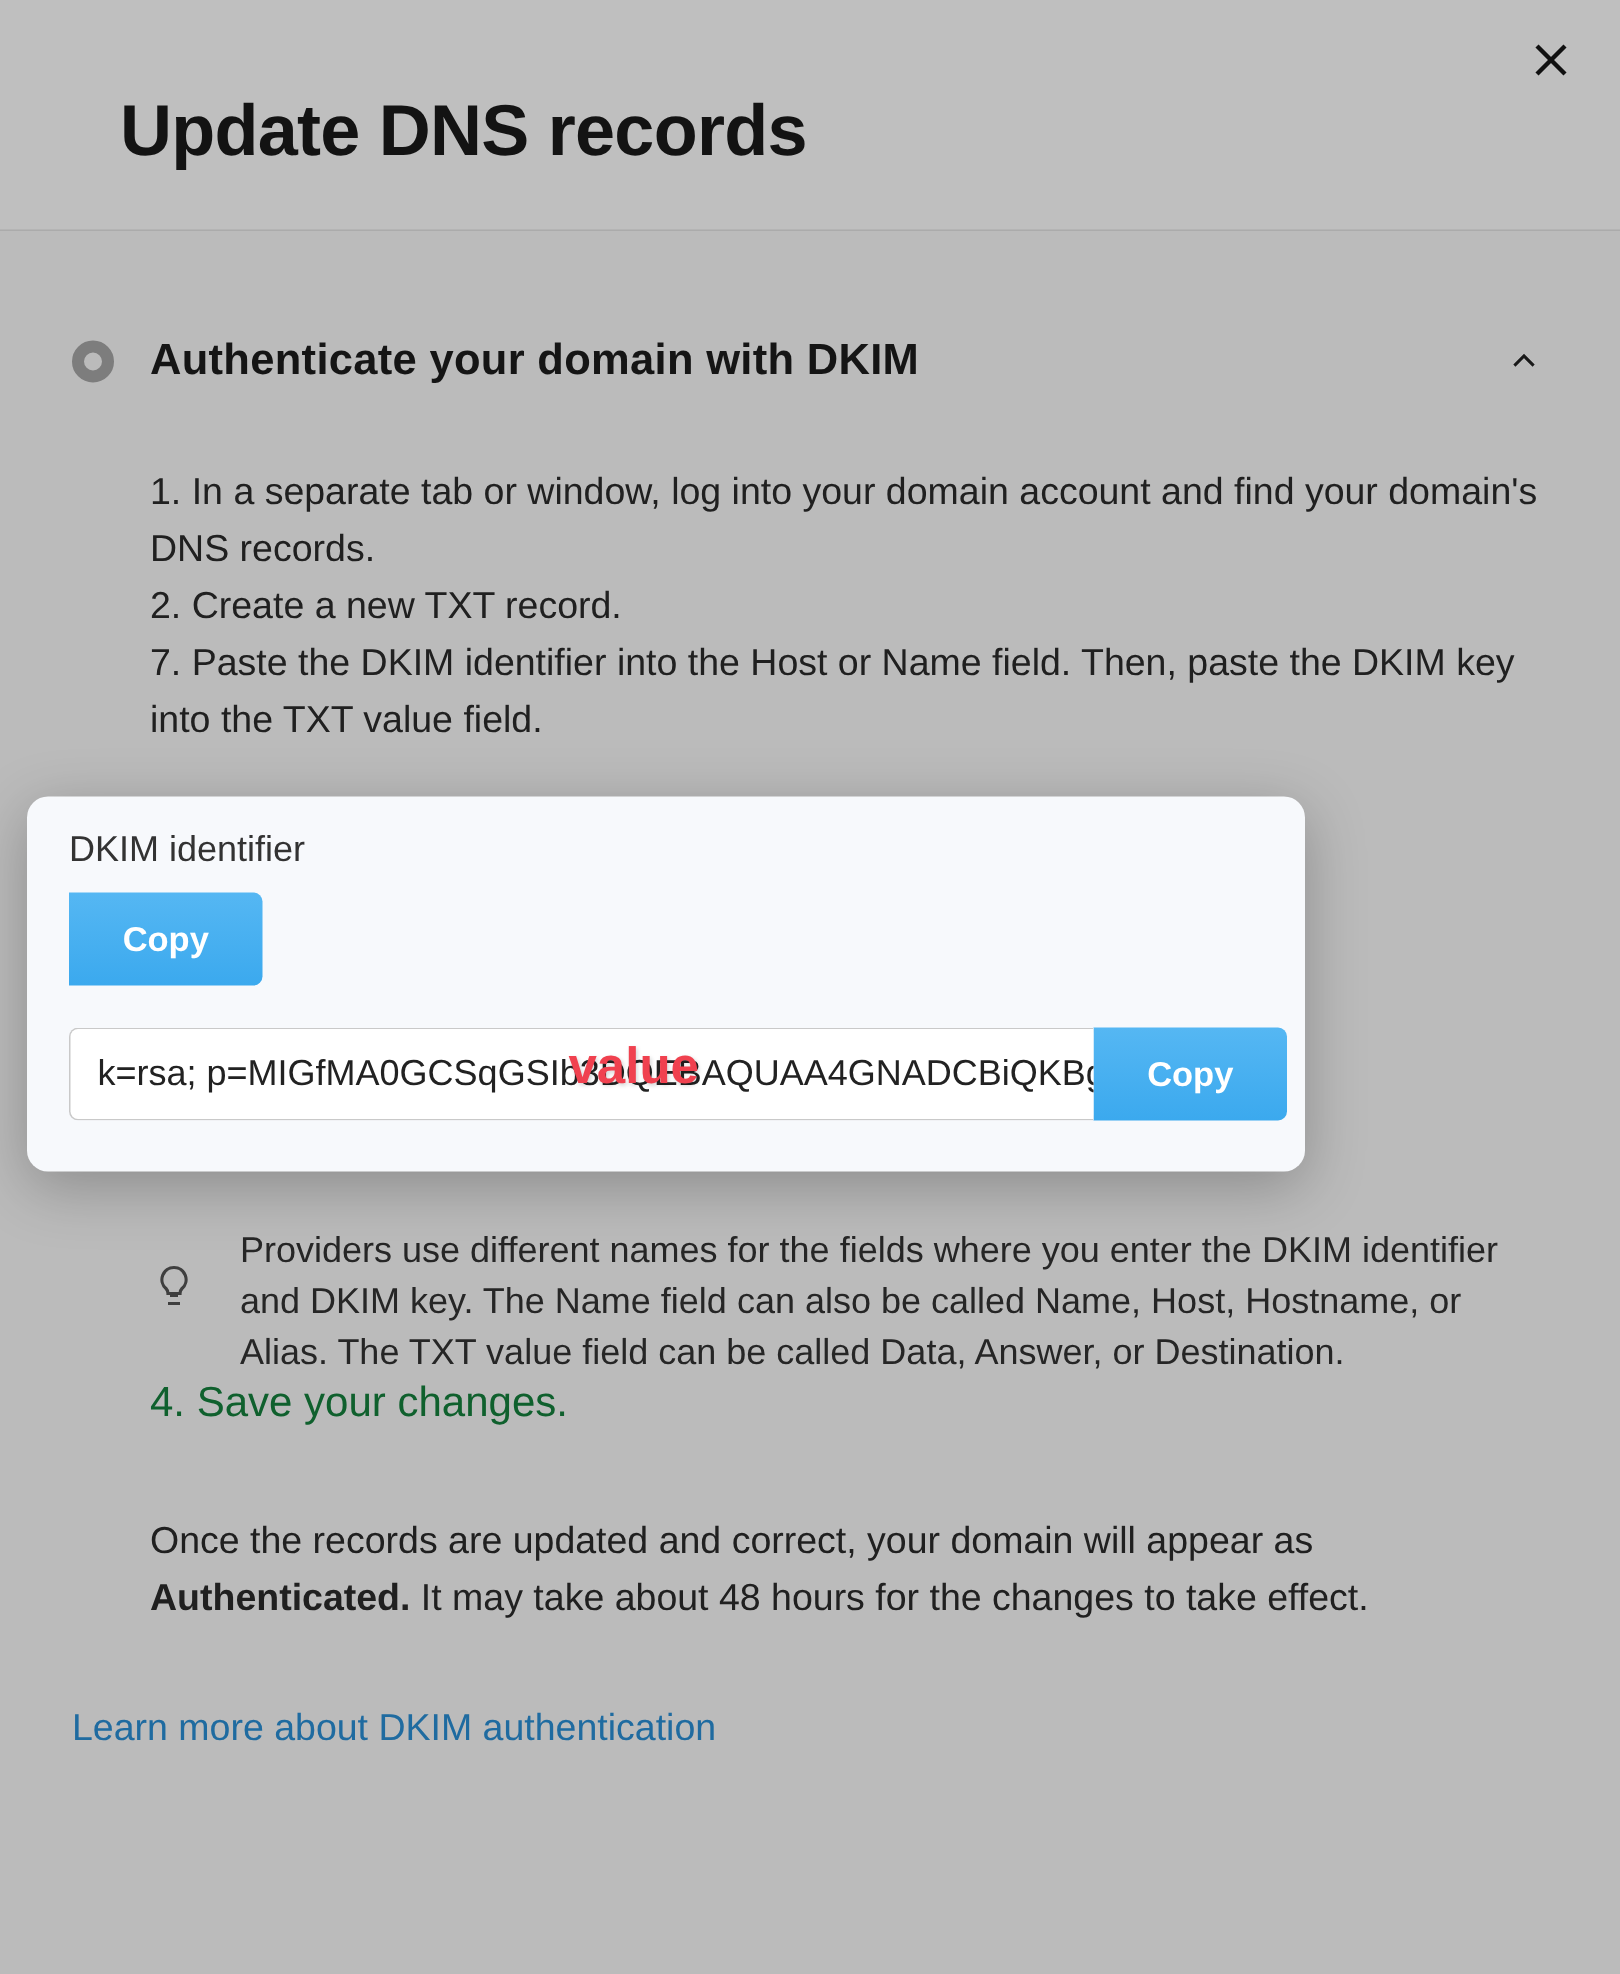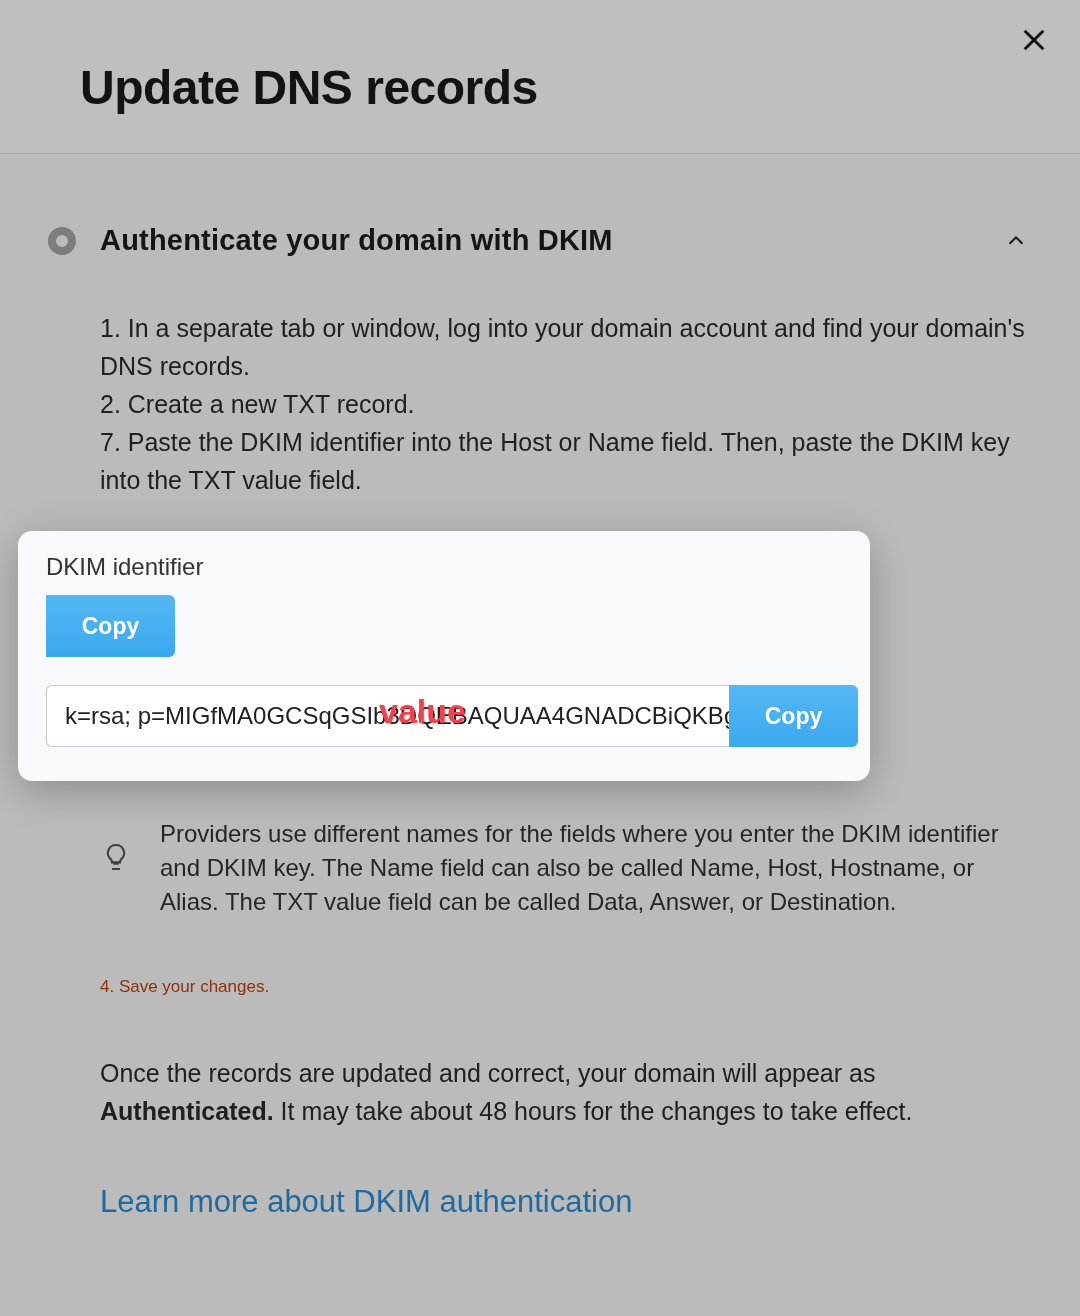--- a/index.html
+++ b/index.html
@@ -151,37 +151,35 @@
     margin-top: 24px;
   }
   .bulb-icon svg { width:32px; height:32px; stroke:#555; fill:none; stroke-width:1.6; }
   .tip-text {
     font-size: 24px;
     line-height: 1.42;
     color: #333;
   }
   .step4 {
     margin-left: 52px;
-    margin-top: 58px;
-    font-size: 17px;
-    color: #c2410c;
+    font-size: 28px;
+    color: #15803d;
   }
   .summary {
     margin-left: 52px;
     margin-top: 58px;
     font-size: 25px;
     line-height: 1.5;
     color: #2b2b2b;
   }
   .summary b { font-weight: 700; }
   .learn-link {
     display: inline-block;
-    margin-left: 52px;
     margin-top: 54px;
-    font-size: 31px;
+    font-size: 25px;
     color: #2a8fd6;
     cursor: pointer;
   }
 </style>
 </head>
 <body>
 
 <div class="overlay"></div>
 
 <div class="close-btn">

